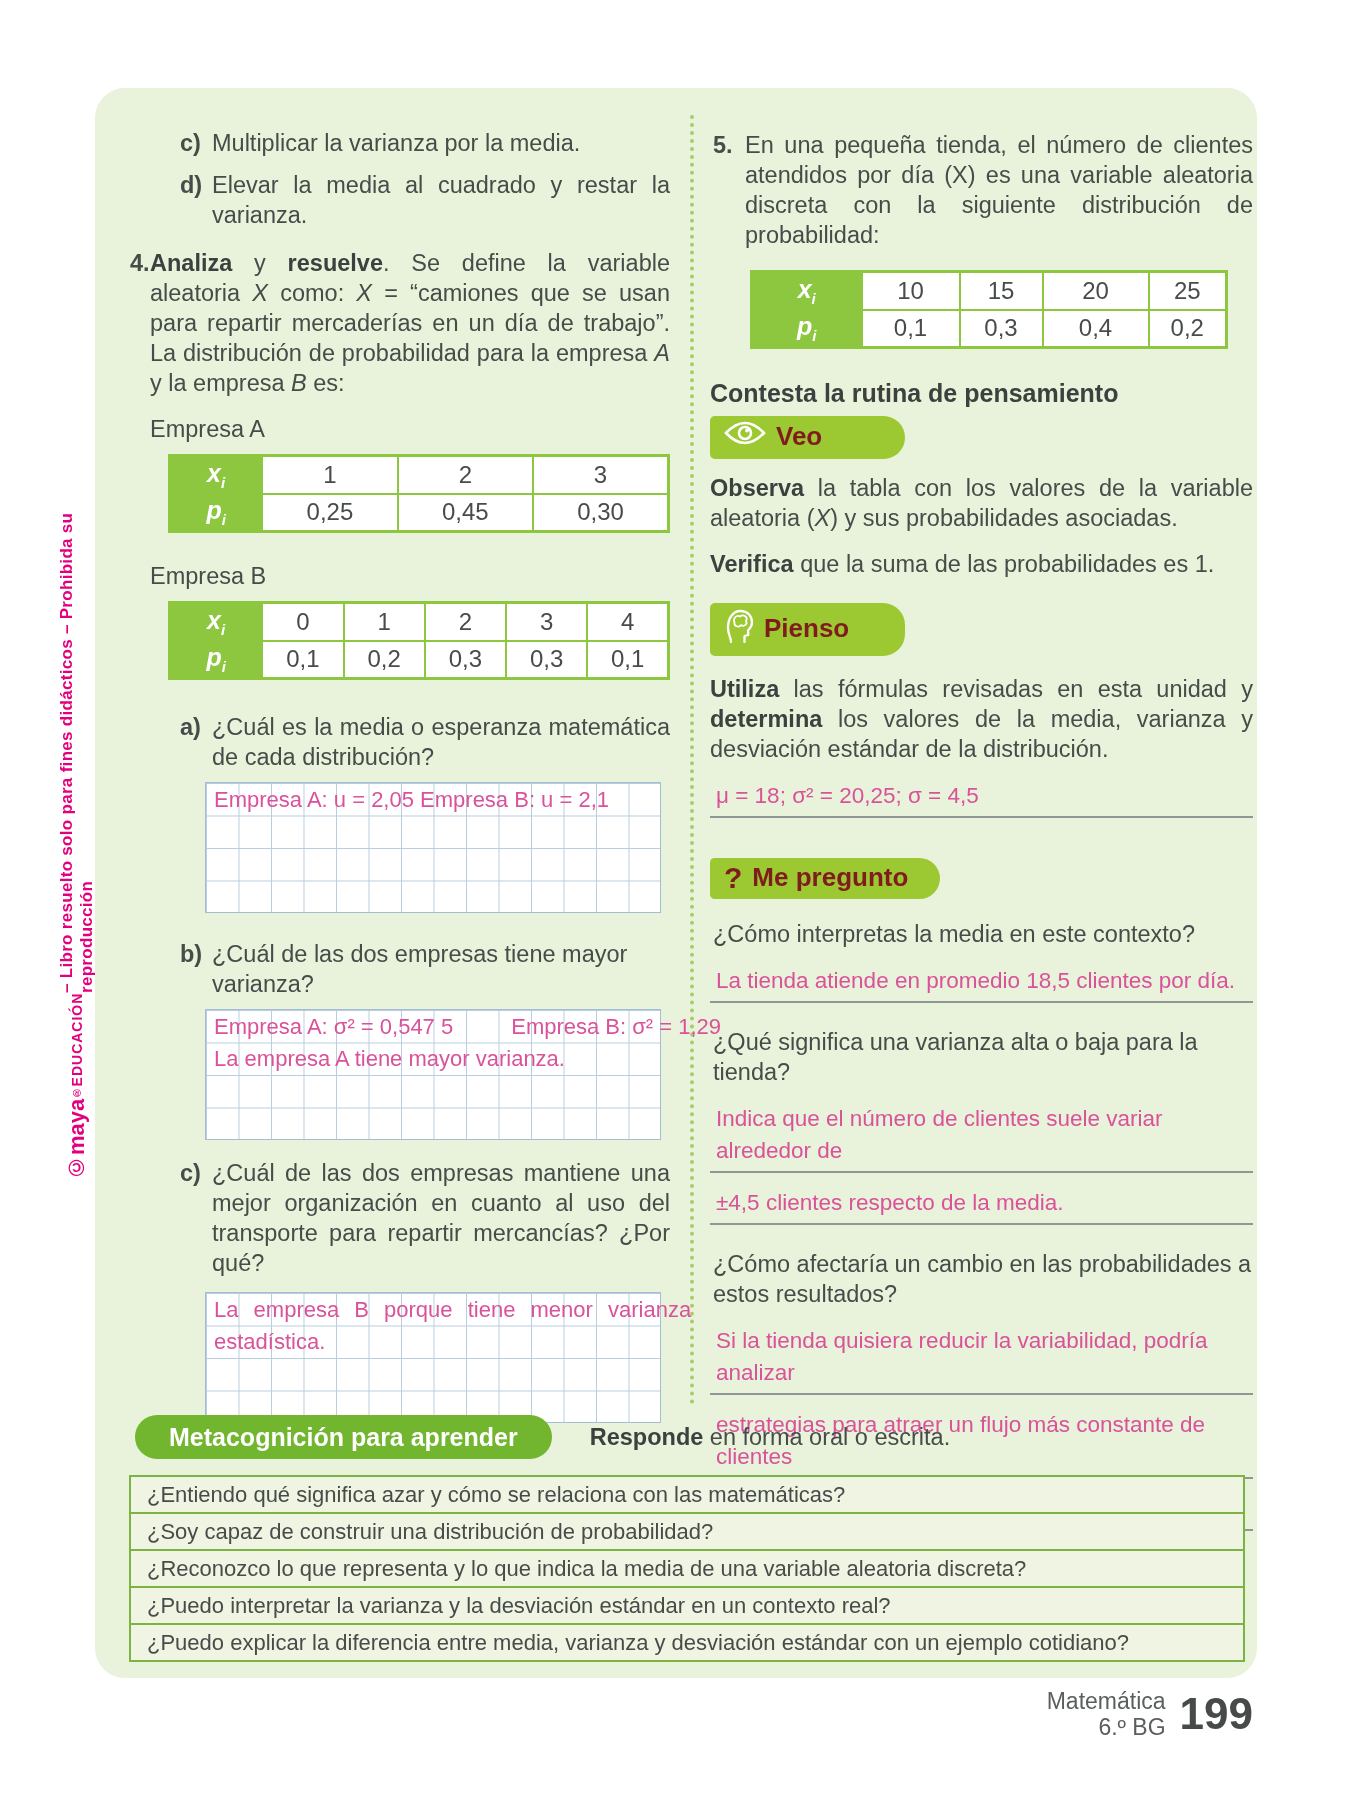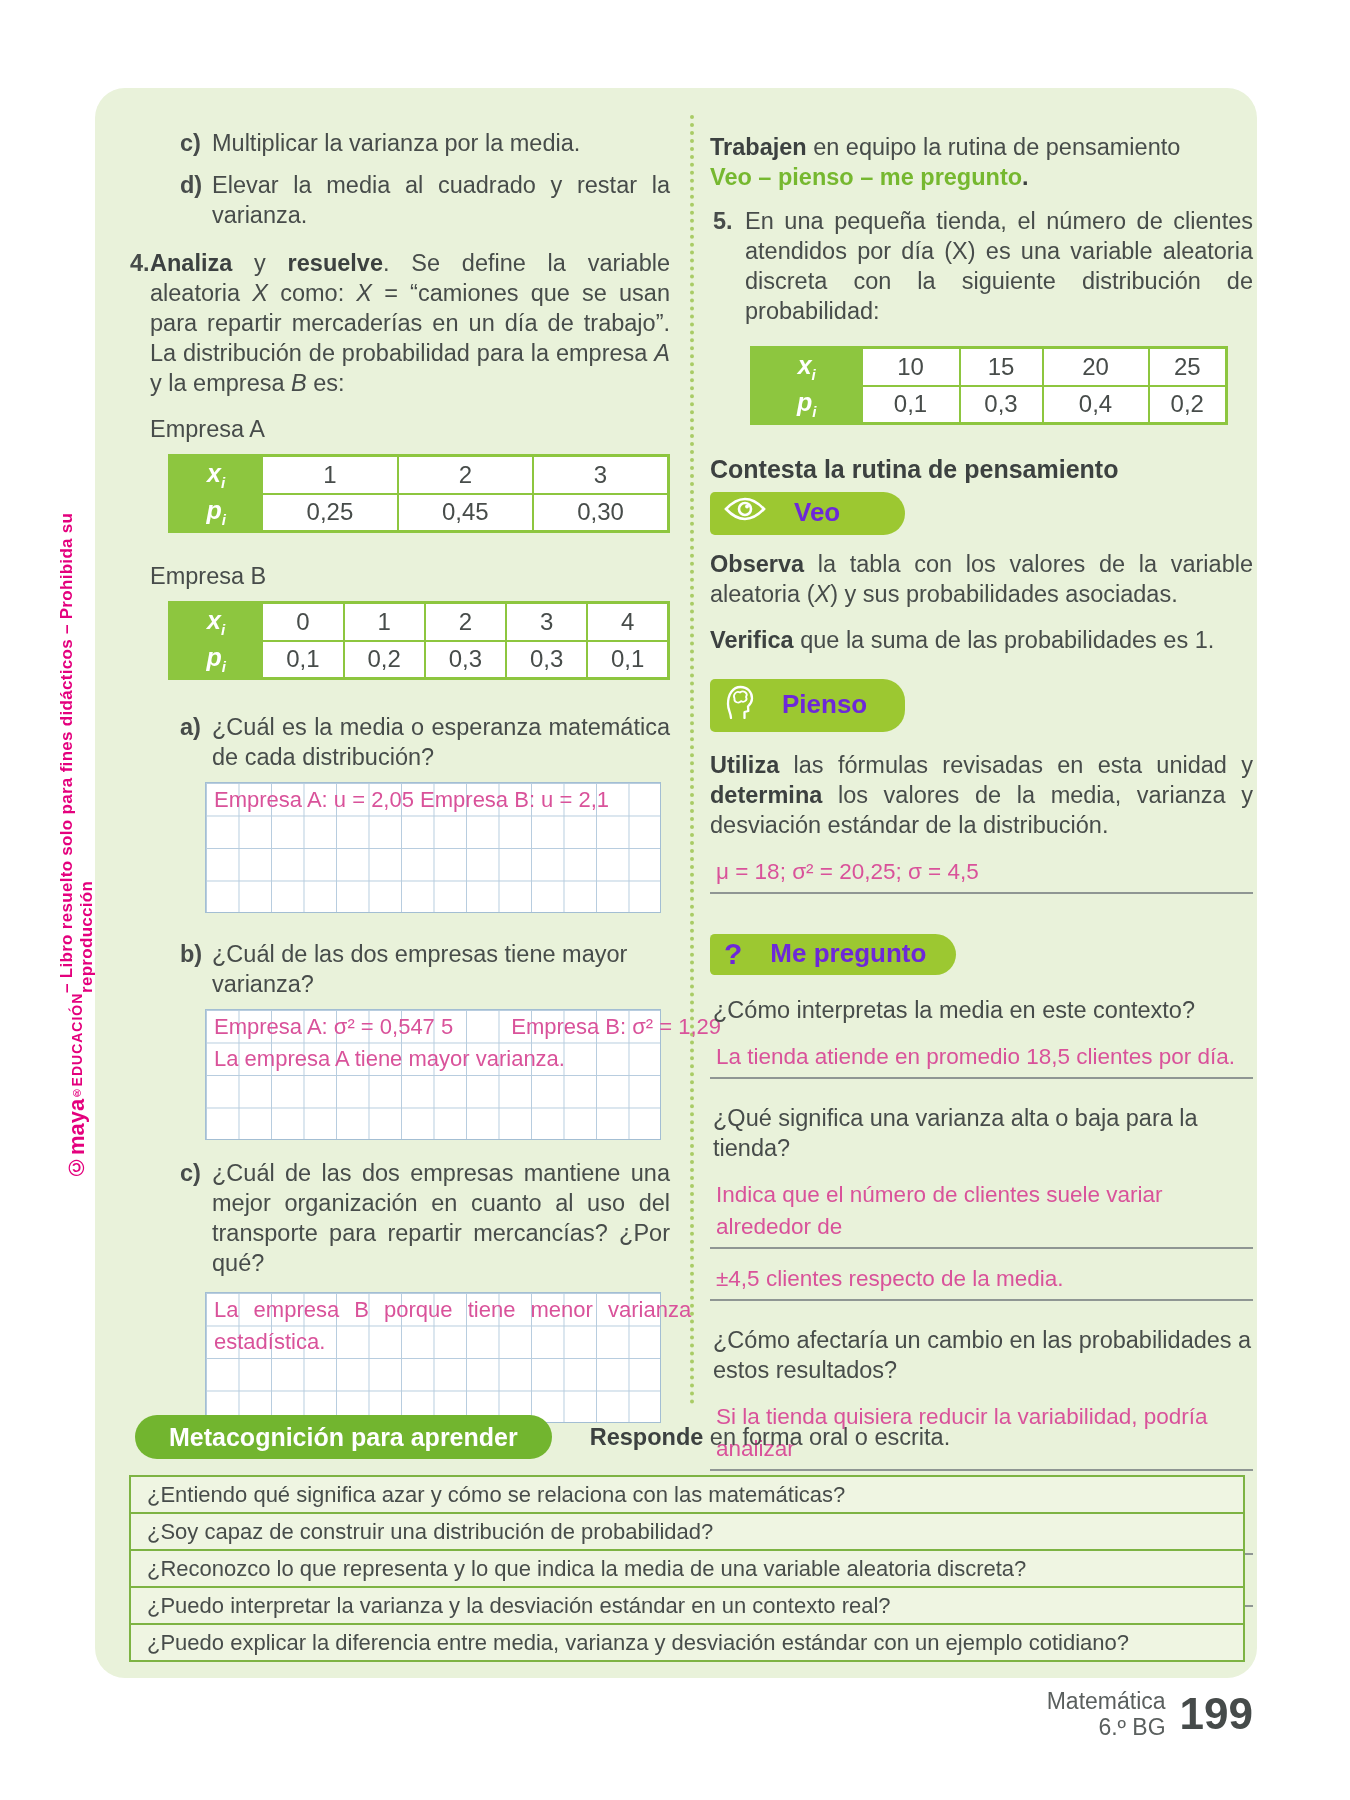--- a/index.html
+++ b/index.html
@@ -43,22 +43,22 @@
   .grid { position:relative; margin-left:75px; width:456px; height:131px;
           background-color:#fff; border:1px solid #a3bed3;
           background-image:linear-gradient(#b7cddf 1px, transparent 1px),
                            linear-gradient(90deg,#b7cddf 1px, transparent 1px);
           background-size:32.5px 32.5px; }
   .grid .hw { position:absolute; left:8px; white-space:nowrap; }
   .hw { color:#d9529a; font-size:22px; line-height:32px; }
   
   .pill { display:inline-block; background:#72b52f; color:#fff; font-weight:bold;
           font-size:23px; line-height:40px; border-radius:21px; padding:0 28px; }
-  .ribbon { display:flex; align-items:center; gap:28px; width:fit-content; min-width:195px;
-            background:#9cc831; color:#6d28d9; font-weight:bold; font-size:26px;
+  .ribbon { display:flex; align-items:center; gap:10px; width:fit-content; min-width:195px;
+            background:#9cc831; color:#7f1d1d; font-weight:bold; font-size:26px;
             border-radius:5px 22px 22px 5px; padding:4px 30px 6px 14px; }
   .qmark { font-size:30px; font-weight:bold; line-height:28px; }
   .heading { font-size:25px; font-weight:bold; color:#3c4140; }
   
   .ansline { border-bottom:2px solid #8f9693; padding:0 0 4px 6px; width:543px; }
   .ansline .hw { font-size:22.5px; }
   
   .bottom { position:absolute; left:34px; top:1327px; width:1150px; }
   .badge-row { display:flex; align-items:center; gap:38px; }
   .pill-big { display:inline-block; background:#72b52f; color:#fff; font-weight:bold;
@@ -172,21 +172,20 @@
       <div class="grid" style="margin-top:14px;">
         <div class="hw" style="top:1px; word-spacing:9px;">La empresa B porque tiene menor varianza</div>
         <div class="hw" style="top:33px;">estadística.</div>
       </div>
 
     </div>
 
     <div class="col-right">
 
 
-      <p class="txt" style="margin-top:16px;"><b class="dk">Trabajen</b><span> en equipo la rutina de pensamiento </span><br><span class="green-b">Veo – pienso – me pregunto</span><b class="dk">.</b></p>
 
       <div class="r-numbered txt just" style="margin-top:14px;">
         <span class="num">5.</span>
         <span>En una pequeña tienda, el número de clientes atendidos por día (X) es una variable aleatoria discreta con la siguiente distribución de probabilidad:</span>
       </div>
 
       <table class="dist" style="margin-top:20px; margin-left:40px;">
         <tbody>
             <tr>
           <td class="hd" style="width:110px;"><span>x</span><sub>i</sub></td>

